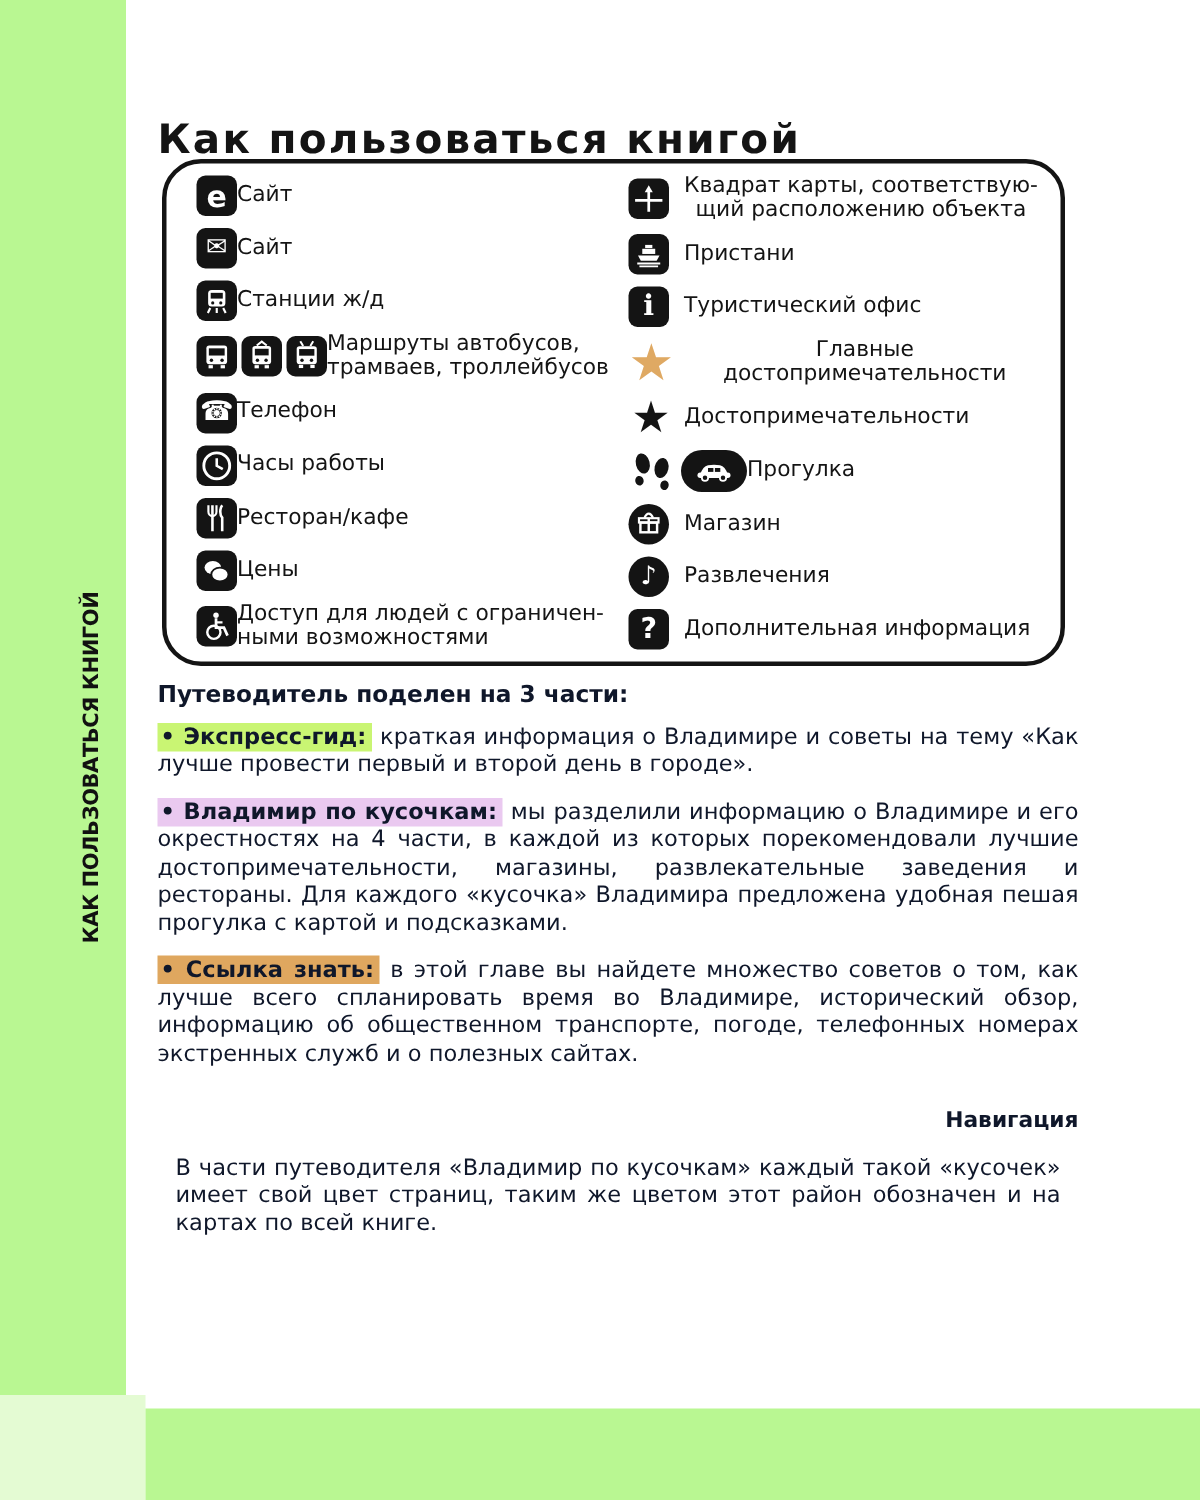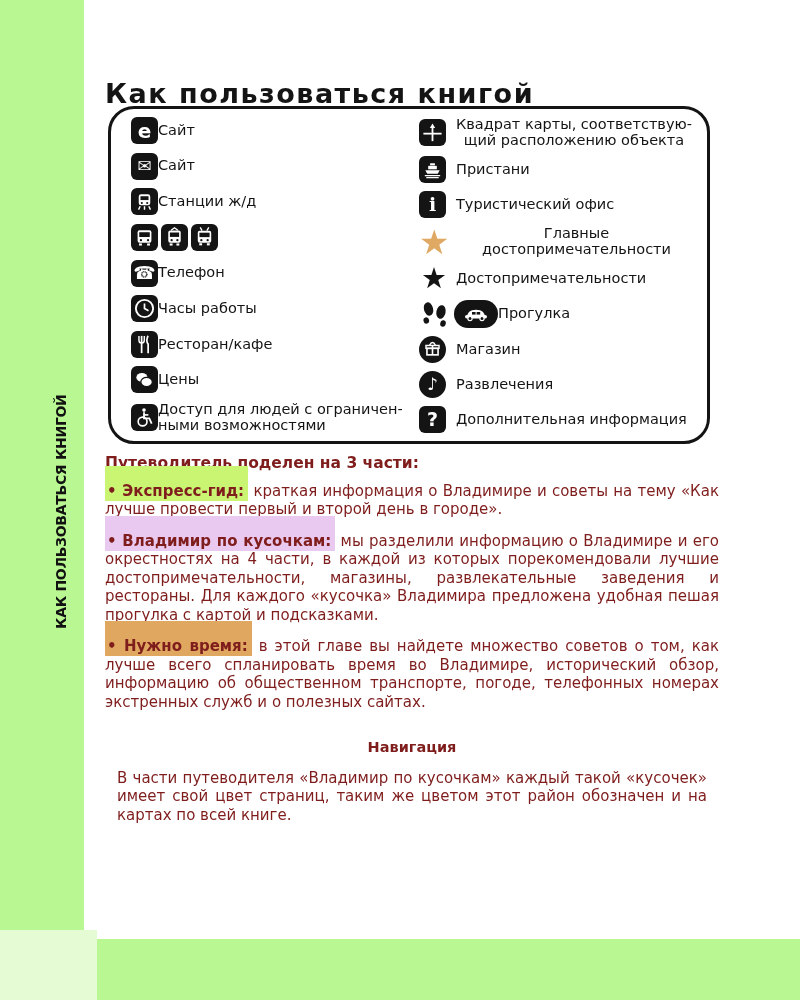--- a/index.html
+++ b/index.html
@@ -40,25 +40,25 @@
   .leg-label{font-size:14.5px;line-height:15.5px;white-space:pre-line;}
   .ic{width:27px;height:27px;background:var(--ink);border-radius:6px;color:#fff;
     display:inline-flex;align-items:center;justify-content:center;flex:none;}
   .ic.circle{border-radius:50%;}
   .ic.oval{width:44px;height:28px;border-radius:15px;}
   .ic.bare{background:none;color:var(--ink);width:auto;min-width:30px;}
   .ic svg{display:block;}
 
   
   .content{position:absolute;left:105px;top:454px;width:614px;font-size:15px;line-height:18.5px;
-    text-align:justify;color:#7f1d1d;}
+    text-align:justify;color:#0f172a;}
   .parts-heading{font-size:15.5px;font-weight:700;margin:0 0 9px 0;text-align:left;}
   .bullet{margin:0 0 13px 0;}
-  .bullet .hl{padding:16px 4px 1px 2px;}
-  .nav-heading{font-size:14.5px;font-weight:700;margin:27px 0 1px 0;text-align:center;}
+  .bullet .hl{padding:0 4px 1px 2px;}
+  .nav-heading{font-size:14.5px;font-weight:700;margin:27px 0 1px 0;text-align:right;}
   .nav-text{margin:12px;}
 </style>
 </head>
 <body>
 
 <div class="page">
 
   <div class="sidebar">
     <div class="sidebar-label">КАК ПОЛЬЗОВАТЬСЯ КНИГОЙ</div>
   </div>
@@ -125,20 +125,22 @@
                 <path d="M9.5 4.8 L7.5 1.5 M14.5 4.8 L16.5 1.5" stroke="#fff" stroke-width="1.4" fill="none"></path>
                 <rect x="5" y="5" width="14" height="12.5" rx="2" fill="#fff"></rect>
                 <rect x="6.7" y="7" width="10.6" height="4.6" fill="#141414"></rect>
                 <circle cx="8.7" cy="14.8" r="1.2" fill="#141414"></circle>
                 <circle cx="15.3" cy="14.8" r="1.2" fill="#141414"></circle>
                 <rect x="6.5" y="18" width="3" height="2.2" fill="#fff"></rect>
                 <rect x="14.5" y="18" width="3" height="2.2" fill="#fff"></rect>
               </svg>
             </span>
           </span>
+          <span class="leg-label">Маршруты автобусов,
+трамваев, троллейбусов</span>
         </div>
         <div class="leg-row">
           <span class="leg-icons">
             <span class="ic sq">
               <span style="font-size:18px;line-height:1">☎</span>
             </span>
           </span>
           <span class="leg-label">Телефон</span>
         </div>
         <div class="leg-row">
@@ -298,21 +300,21 @@
       </div>
   </div>
 
   <div class="content">
     <p class="parts-heading">Путеводитель поделен на 3 части:</p>
 
     <p class="bullet"><b class="hl" style="background-color: rgb(201, 245, 115);">• Экспресс-гид:</b><span> краткая информация о Владимире и советы на тему «Как лучше провести первый и второй день в городе».</span></p>
 
     <p class="bullet"><b class="hl" style="background-color: rgb(234, 201, 240);">• Владимир по кусочкам:</b><span> мы разделили информацию о Владимире и его окрестностях на 4 части, в каждой из которых порекомендовали лучшие достопримечательности, магазины, развлекательные заведения и рестораны. Для каждого «кусочка» Владимира предложена удобная пешая прогулка с картой и подсказками.</span></p>
 
-    <p class="bullet"><b class="hl" style="background-color: rgb(223, 167, 95);">• Нужно время:</b><span> в этой главе вы найдете множество советов о том, как лучше всего спланировать время во Владимире, исторический обзор, информацию об общественном транспорте, погоде, телефонных номерах экстренных служб и о полезных сайтах.</span></p>
+    <p class="bullet"><b class="hl" style="background-color: rgb(223, 167, 95);">• Ссылка знать:</b><span> в этой главе вы найдете множество советов о том, как лучше всего спланировать время во Владимире, исторический обзор, информацию об общественном транспорте, погоде, телефонных номерах экстренных служб и о полезных сайтах.</span></p>
 
     <p class="nav-heading">Навигация</p>
     <p class="nav-text">В части путеводителя «Владимир по кусочкам» каждый такой «кусочек» имеет свой цвет страниц, таким же цветом этот район обозначен и на картах по всей книге.</p>
   </div>
 
   <div class="page-tab">
     
   </div>
   <div class="bottom-bar"></div>
 

